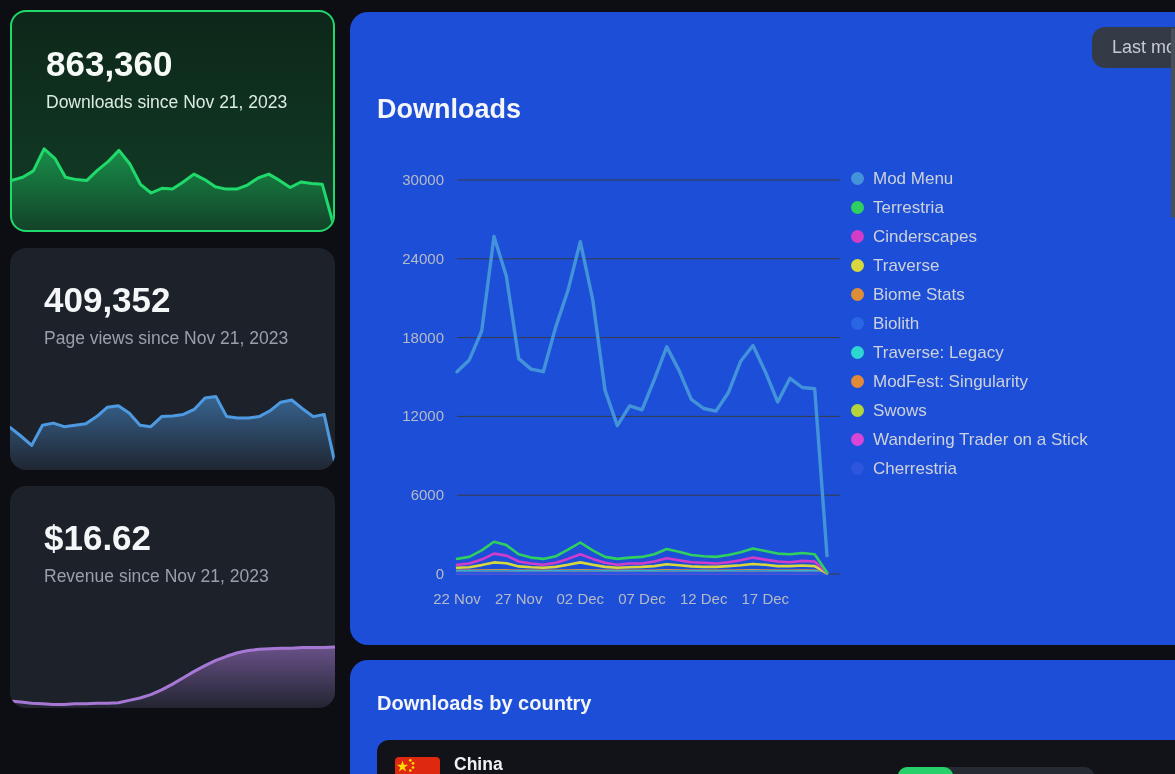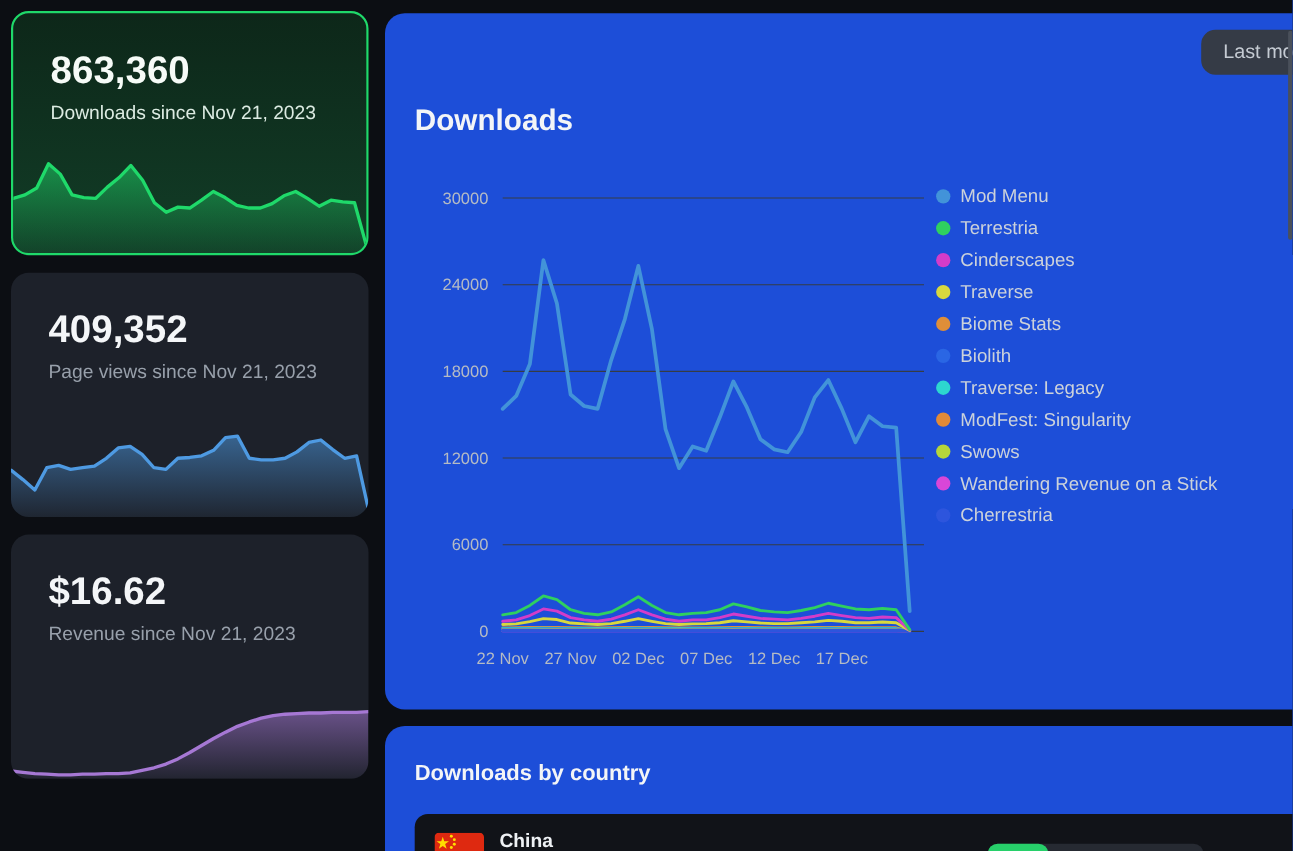--- a/index.html
+++ b/index.html
@@ -232,21 +232,21 @@
       <li>
         <span class="dot" style="background: rgb(225, 138, 56);"></span>
         <span class="legend-label">ModFest: Singularity</span>
       </li>
       <li>
         <span class="dot" style="background: rgb(181, 214, 58);"></span>
         <span class="legend-label">Swows</span>
       </li>
       <li>
         <span class="dot" style="background: rgb(216, 70, 216);"></span>
-        <span class="legend-label">Wandering Revenue on a Stick</span>
+        <span class="legend-label">Wandering Trader on a Stick</span>
       </li>
       <li>
         <span class="dot" style="background: rgb(45, 85, 221);"></span>
         <span class="legend-label">Cherrestria</span>
       </li>
     </ul>
 </section>
 
 <section class="panel" id="country-panel">
   <h2 class="panel-title">Downloads by country</h2>

